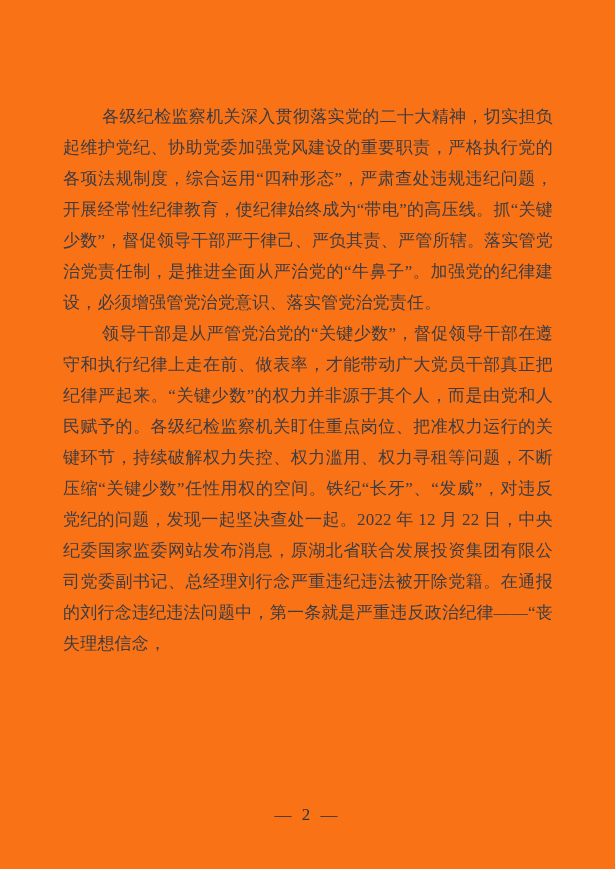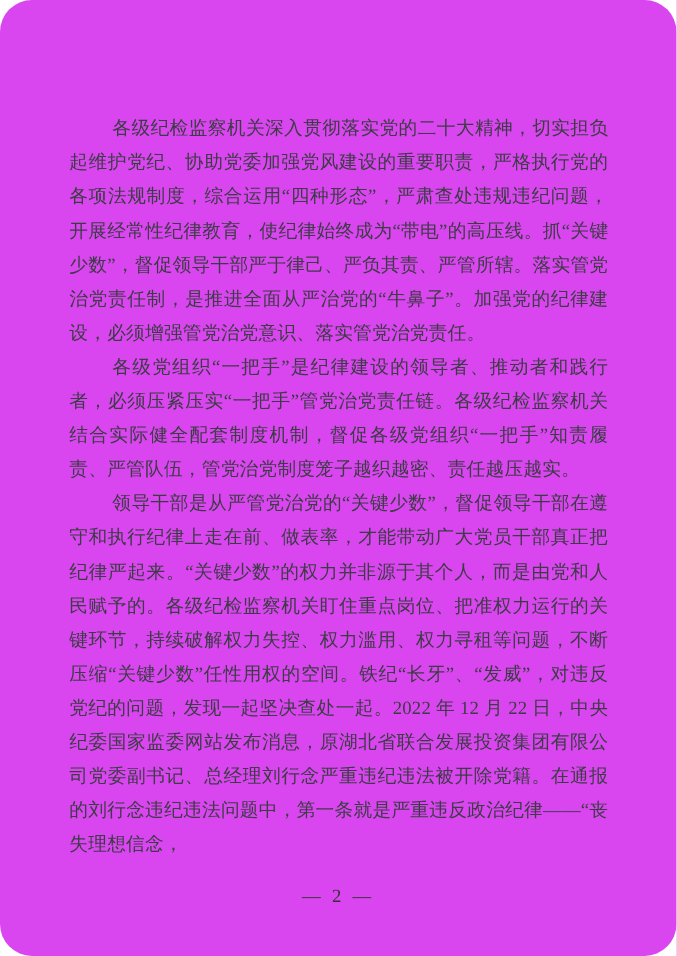--- a/index.html
+++ b/index.html
@@ -4,25 +4,24 @@
 <style>
   html, body {
     margin: 0;
     padding: 0;
     background: #ffffff;
   }
   .page {
     position: relative;
     width: 615px;
     height: 869px;
-    background: #d946ef;
+    background: #f97316;
     overflow: hidden;
     font-family: "Liberation Serif", "DejaVu Serif", serif;
     color: #3c3c44;
-    border-radius: 29px;
   }
   .content {
     position: absolute;
     left: 63px;
     top: 101px;
     width: 490px;
     font-size: 17px;
     line-height: 31px;
     text-align: justify;
     text-justify: inter-ideograph;
@@ -43,17 +42,16 @@
     letter-spacing: 3px;
     color: #333333;
   }
 </style>
 </head>
 <body>
 
 <div class="page">
   <div class="content">
     <p class="para">各级纪检监察机关深入贯彻落实党的二十大精神，切实担负起维护党纪、协助党委加强党风建设的重要职责，严格执行党的各项法规制度，综合运用“四种形态”，严肃查处违规违纪问题，开展经常性纪律教育，使纪律始终成为“带电”的高压线。抓“关键少数”，督促领导干部严于律己、严负其责、严管所辖。落实管党治党责任制，是推进全面从严治党的“牛鼻子”。加强党的纪律建设，必须增强管党治党意识、落实管党治党责任。</p>
-    <p class="para">各级党组织“一把手”是纪律建设的领导者、推动者和践行者，必须压紧压实“一把手”管党治党责任链。各级纪检监察机关结合实际健全配套制度机制，督促各级党组织“一把手”知责履责、严管队伍，管党治党制度笼子越织越密、责任越压越实。</p>
     <p class="para">领导干部是从严管党治党的“关键少数”，督促领导干部在遵守和执行纪律上走在前、做表率，才能带动广大党员干部真正把纪律严起来。“关键少数”的权力并非源于其个人，而是由党和人民赋予的。各级纪检监察机关盯住重点岗位、把准权力运行的关键环节，持续破解权力失控、权力滥用、权力寻租等问题，不断压缩“关键少数”任性用权的空间。铁纪“长牙”、“发威”，对违反党纪的问题，发现一起坚决查处一起。2022 年 12 月 22 日，中央纪委国家监委网站发布消息，原湖北省联合发展投资集团有限公司党委副书记、总经理刘行念严重违纪违法被开除党籍。在通报的刘行念违纪违法问题中，第一条就是严重违反政治纪律——“丧失理想信念，</p>
   </div>
   <div class="footer">— 2 —</div>
 </div>
 
 </body></html>

